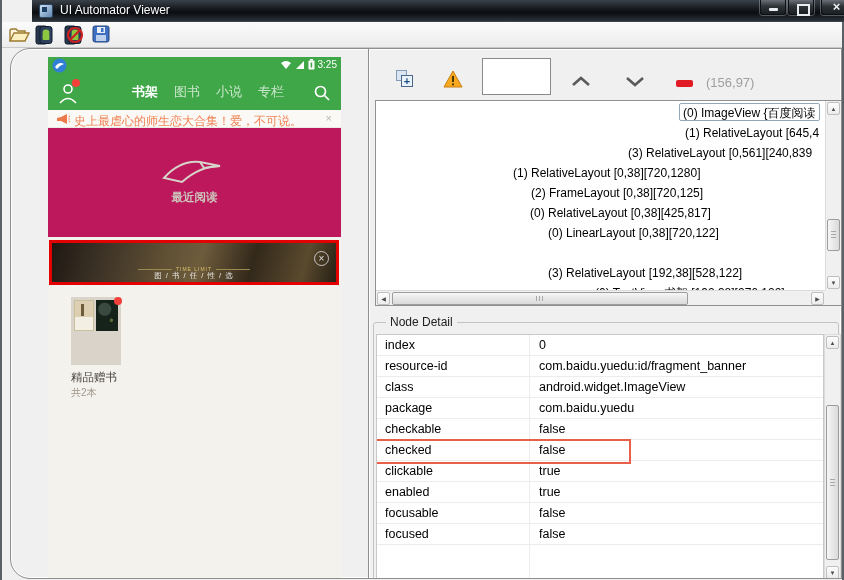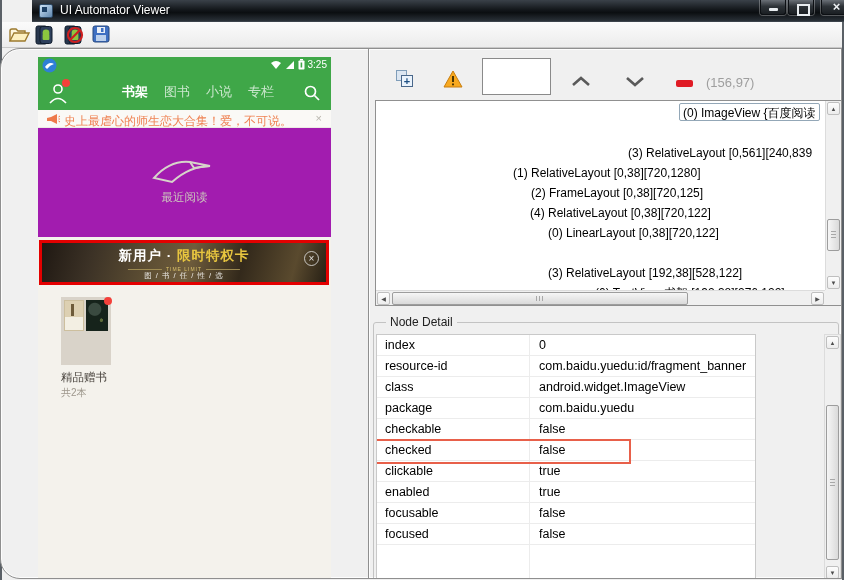--- a/index.html
+++ b/index.html
@@ -26,36 +26,36 @@
     color:#eef1f4; font-size:13px; font-weight:bold; }
 
   
   .toolbar { position:absolute; left:2px; top:22px; width:840px; height:26px;
     background:linear-gradient(#fbfbfb,#ececec); border-bottom:1px solid #c9c9c9; z-index:40; }
   .tool { position:absolute; top:3px; width:24px; height:20px; }
 
   
   .panel { position:absolute; top:48px; height:531px; background:#f0f0f0;
     border:1px solid #8f8f8f; box-shadow:inset 0 0 0 1px #fdfdfd; }
-  .panel.left { left:0; width:415px; overflow:hidden;border-radius:20px; }
+  .panel.left { left:10px; width:415px; overflow:hidden;border-radius:20px; }
   .panel.right { left:368px; width:474px; overflow:hidden; }
 
   
   .phone { position:absolute; left:37px; top:8px; width:293px; height:523px; background:#f4f2ec; overflow:hidden; }
   .p-status { position:absolute; left:0; top:0; width:293px; height:18px; background:#3fa748; }
   .p-header { position:absolute; left:0; top:18px; width:293px; height:35px; background:#3fa748; }
   .p-tabs { position:absolute; left:84px; top:8px; display:flex; gap:16px; }
   .p-tab { font-size:13px; color:rgba(255,255,255,.72); }
   .p-tab.active { color:#fff; font-weight:bold; }
   .badge { position:absolute; left:24px; top:4px; width:8px; height:8px; border-radius:50%; background:#f4403a; }
   .p-notice { position:absolute; left:0; top:53px; width:293px; height:18px; background:#faf9f6;
     border-bottom:1px solid #eceae4; }
   .n-text { position:absolute; left:26px; top:3px; font-size:12px; color:#ef8354; white-space:nowrap; }
   .n-close { position:absolute; right:9px; top:2px; font-size:11px; color:#b9b6ae; }
-  .p-recent { position:absolute; left:0; top:71px; width:293px; height:109px; background:#a21caf; }
+  .p-recent { position:absolute; left:0; top:71px; width:293px; height:109px; background:#be185d;font-weight:bold; }
   .recent-label { position:absolute; left:0; top:62px; width:100%; text-align:center; font-size:11.5px; color:#ccc8bd; }
   .p-banner { position:absolute; left:1px; top:183px; width:290px; height:45px; border:3px solid #e30000;
     background:linear-gradient(105deg,#1f1812 0%,#3c3226 18%,#5d4e33 38%,#6e5c3c 52%,#33291b 70%,#5a4a2e 88%,#272015 100%); }
   .b-title { position:absolute; left:0; top:4px; width:100%; text-align:center; font-size:13.5px; font-weight:bold;
     color:#fff; letter-spacing:1px; white-space:nowrap; }
   .b-accent { color:#e7c53f; }
   .b-tl { position:absolute; left:50%; top:23px; transform:translateX(-50%); display:flex; align-items:center; gap:4px; }
   .b-tl .line { width:34px; height:1px; background:#9d8a51; }
   .b-tl .tl-text { font-size:5px; color:#d9c06a; letter-spacing:1px; }
   .b-tag { position:absolute; left:0; top:28px; width:100%; text-align:center; font-size:7.5px;
@@ -104,21 +104,21 @@
   .thumb.v { left:1px; width:13px; }
   .thumb.h { top:1px; height:13px; background:linear-gradient(#f6f6f6,#dadada); }
   .thumb.v::after { content:""; position:absolute; left:3px; right:3px; top:50%; height:8px; margin-top:-4px;
     background:repeating-linear-gradient(#a8a8a8 0 1px, transparent 1px 3px); }
   .thumb.h::after { content:""; position:absolute; top:3px; bottom:3px; left:50%; width:8px; margin-left:-4px;
     background:repeating-linear-gradient(90deg,#a8a8a8 0 1px, transparent 1px 3px); }
 
   
   .nd-group { position:absolute; left:4px; top:273px; width:466px; height:320px; border:1px solid #c3c3c3; border-radius:3px; }
   .nd-title { position:absolute; left:12px; top:-8px; background:#f0f0f0; padding:0 4px; font-size:12px; color:#222; }
-  .nd-table { position:absolute; left:7px; top:285px; width:380px; height:247px; background:#fff;
+  .nd-table { position:absolute; left:7px; top:285px; width:448px; height:247px; background:#fff;
     border:1px solid #c9c9c9; overflow:hidden; }
   .nd-row { position:relative; height:21px; line-height:20px; border-bottom:1px solid #ececec; font-size:12.5px; color:#000; }
   .nd-key { position:absolute; left:8px; top:0; }
   .nd-val { position:absolute; left:162px; top:0; white-space:nowrap; }
   .nd-coldiv { position:absolute; left:152px; top:0; bottom:0; width:1px; background:#ececec; }
   .nd-hl { position:absolute; left:-2px; top:104px; width:256px; height:25px; border:2px solid #e8604a; z-index:5; }
   .nd-scroll { position:absolute; left:455px; top:285px; width:17px; height:247px; background:#f0f0f0; border:1px solid #dcdcdc; }
 
   svg { display:block; }
 </style>
@@ -225,23 +225,20 @@
 
       <div class="p-recent">
         <svg width="64" height="30" viewBox="0 0 64 30" style="position:absolute;left:112px;top:28px">
           <path d="M4 22 Q20 4 40 6 L60 10 Q40 10 22 26 Z" fill="none" stroke="#d7d4ca" stroke-width="2"></path>
           <path d="M40 6 L44 12 L60 10" fill="none" stroke="#d7d4ca" stroke-width="2"></path>
         </svg>
         <span class="recent-label">最近阅读</span>
       </div>
 
       <div class="p-banner">
-        <div class="b-title">
-          <span>新用户</span><span> · </span><span class="b-accent">限时特权卡</span>
-        </div>
         <div class="b-tl">
           <span class="line"></span>
           <span class="tl-text">TIME LIMIT</span>
           <span class="line"></span>
         </div>
         <div class="b-tag">图 / 书 / 任 / 性 / 选</div>
         <div class="b-close">×</div>
       </div>
 
       <div class="p-shelf">
@@ -273,24 +270,25 @@
     </svg>
     <svg class="chev" style="left:254px; top:26px" viewBox="0 0 24 13">
       <polyline points="4,3 12,10 20,3" fill="none" stroke="#5a5a5a" stroke-width="2.6"></polyline>
     </svg>
     <span class="red-dash"></span>
     <span class="coords">(156,97)</span>
 
     <div class="tree-wrap">
       <div class="tree">
         <div class="tree-row sel" style="left:303px;top:2px">(0) ImageView {百度阅读</div>
+        <div class="tree-row" style="left:309px;top:23px">(1) RelativeLayout [645,4</div>
         <div class="tree-row" style="left:252px;top:43px">(3) RelativeLayout [0,561][240,839</div>
         <div class="tree-row" style="left:137px;top:63px">(1) RelativeLayout [0,38][720,1280]</div>
         <div class="tree-row" style="left:155px;top:83px">(2) FrameLayout [0,38][720,125]</div>
-        <div class="tree-row" style="left:154px;top:103px">(4) RelativeLayout [0,38][720,122]</div>
+        <div class="tree-row" style="left:154px;top:103px">(0) RelativeLayout [0,38][425,817]</div>
         <div class="tree-row" style="left:172px;top:123px">(0) LinearLayout [0,38][720,122]</div>
         <div class="tree-row" style="left:172px;top:163px">(3) RelativeLayout [192,38][528,122]</div>
         <div class="tree-row" style="left:219px;top:183px">(0) TextView 书架 [192,38][276,122]</div>
       </div>
       <div class="vscroll">
         <span class="s-btn v" style="top:1px">▲</span>
         <span class="thumb v" style="top:118px;height:32px"></span>
         <span class="s-btn v" style="bottom:1px">▼</span>
       </div>
       <div class="hscroll">

